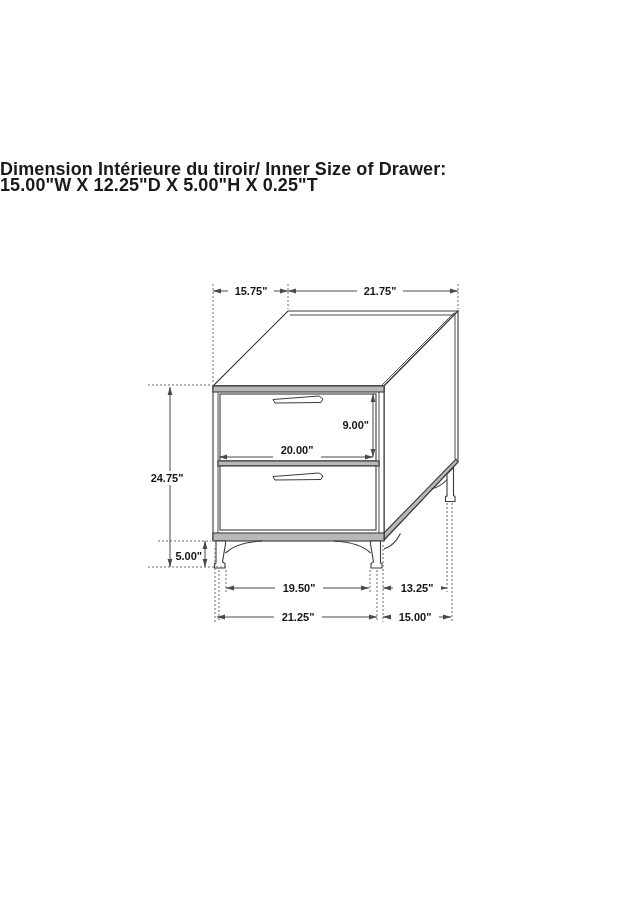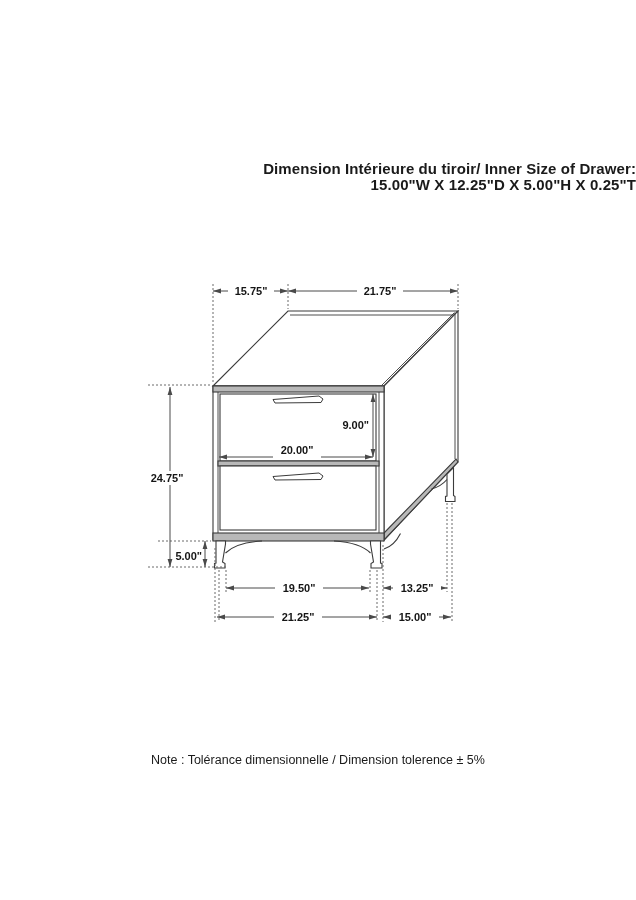--- a/index.html
+++ b/index.html
@@ -6,23 +6,23 @@
   .page{
     position:relative;
     width:636px;height:900px;
     background:#ffffff;
     font-family:"Liberation Sans", sans-serif;
     overflow:hidden;
   }
   .header{
     position:absolute;
     left:0;top:161px;width:636px;
-    text-align:right;
+    text-align:left;
     font-weight:bold;
-    font-size:15px;
+    font-size:18px;
     line-height:16px;
     color:#1a1a1a;
     letter-spacing:0.1px;
   }
   .note{
     position:absolute;
     left:0;top:753px;width:636px;
     text-align:center;
     font-size:12.5px;
     color:#1a1a1a;
@@ -162,15 +162,14 @@
         <text class="dimtext" text-anchor="end" x="369" y="429">9.00"</text>
         <text class="dimtext" text-anchor="middle" x="297" y="454">20.00"</text>
         <text class="dimtext" text-anchor="middle" x="299" y="592">19.50"</text>
         <text class="dimtext" text-anchor="middle" x="417" y="592">13.25"</text>
         <text class="dimtext" text-anchor="middle" x="298" y="621">21.25"</text>
         <text class="dimtext" text-anchor="middle" x="415" y="621">15.00"</text>
       </g>
     </g>
   </svg>
 
-  <div class="note">Note : Tolérance dimensionnelle / Dimension tolerence  ± 5%</div>
 
 </div>
 
 </body></html>

